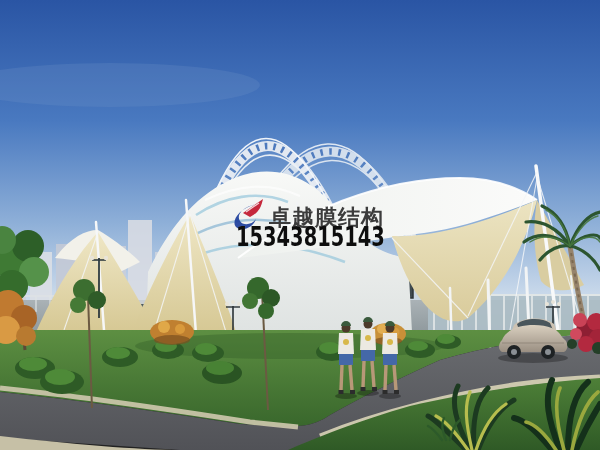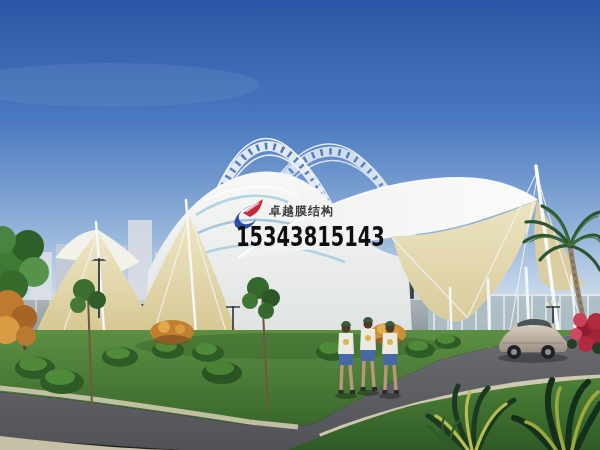--- a/index.html
+++ b/index.html
@@ -6,21 +6,21 @@
   .canvas{
     position:relative;width:600px;height:450px;overflow:hidden;
     font-family:"DejaVu Sans","Liberation Sans",sans-serif;
   }
   .scene{position:absolute;left:0;top:0;}
   .watermark{position:absolute;left:0;top:0;width:600px;height:450px;pointer-events:none;}
   .wm-logo{position:absolute;left:230px;top:197px;}
   .wm-name{
     position:absolute;left:269px;top:203px;
     font-family:"DejaVu Serif","Liberation Serif",serif;
-    font-size:12px;font-weight:bold;color:#3c3c3c;letter-spacing:1px;
+    font-size:22px;font-weight:bold;color:#3c3c3c;letter-spacing:1px;
     text-shadow:0 0 2px rgba(255,255,255,.45);white-space:nowrap;
   }
   .wm-phone{
     position:absolute;left:236px;top:221px;
     font-family:"DejaVu Sans","Liberation Sans",sans-serif;
     font-size:27px;font-weight:bold;color:#0e0e0e;
     transform:scaleX(.72);transform-origin:left top;white-space:nowrap;
     text-shadow:0 0 1px rgba(255,255,255,.3);
   }
 </style>

